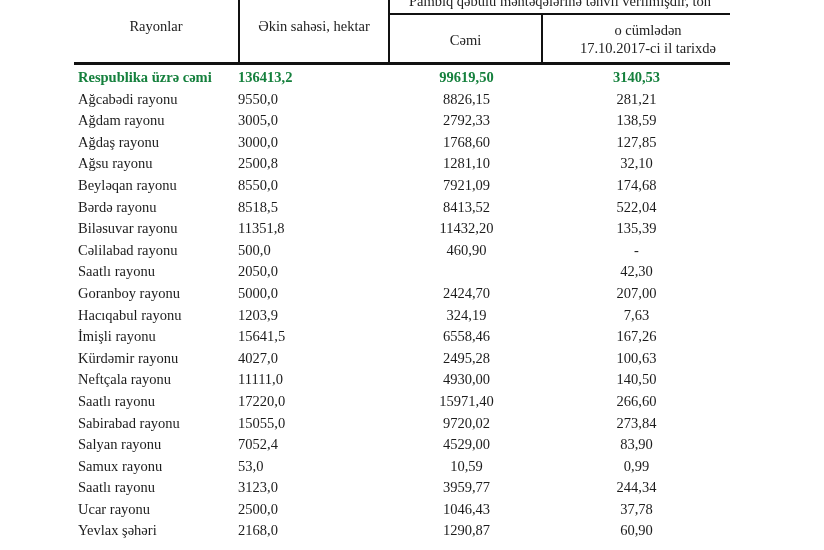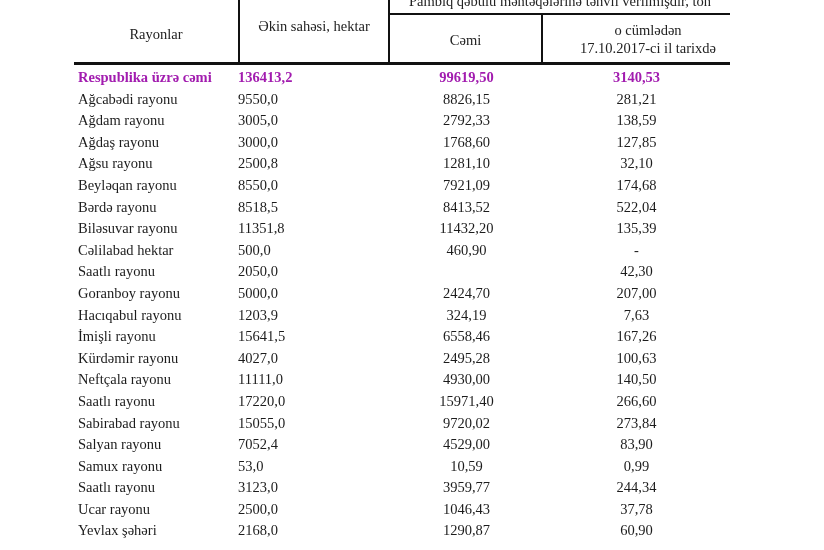--- a/index.html
+++ b/index.html
@@ -77,37 +77,37 @@
       width: 151px;
       text-align: center;
     }
     .row .c-incl {
       left: 544px;
       width: 185px;
       text-align: center;
     }
     .row.total {
       font-weight: bold;
-      color: #a21caf;
+      color: #15803d;
     }
   </style>
 </head>
 <body>
 
 <div class="doc">
 
   <div class="hdr-line" style="left:74px; top:62px; width:656px; height:3px;"></div>
   <div class="hdr-line" style="left:238px; top:0px; width:2px; height:63px;"></div>
   <div class="hdr-line" style="left:388px; top:0px; width:2px; height:63px;"></div>
   <div class="hdr-line" style="left:541px; top:14px; width:2px; height:49px;"></div>
   <div class="hdr-line" style="left:389px; top:13px; width:341px; height:2px;"></div>
 
   <div class="top-group">Pambıq qəbulu məntəqələrinə təhvil verilmişdir, ton</div>
 
-  <div class="hdr-text" style="left:74px; width:164px; top:17px;margin-top:8px;">Rayonlar</div>
+  <div class="hdr-text" style="left:74px; width:164px; top:17px;">Rayonlar</div>
 
   <div class="hdr-text" style="left:390px; width:151px; top:31px;">Cəmi</div>
 
   <div class="hdr-text" style="left:240px; width:148px; top:17px;">Əkin sahəsi, hektar</div>
 
   <div class="hdr-text" style="left:543px; width:186px; top:21px;margin-left:12px;">
     <div>o cümlədən</div>
     <div>17.10.2017-ci il tarixdə</div>
   </div>
 
@@ -155,21 +155,21 @@
       <span class="cell c-total">8413,52</span>
       <span class="cell c-incl">522,04</span>
     </div>
     <div class="row">
       <span class="cell c-name">Biləsuvar rayonu</span>
       <span class="cell c-area">11351,8</span>
       <span class="cell c-total">11432,20</span>
       <span class="cell c-incl">135,39</span>
     </div>
     <div class="row">
-      <span class="cell c-name">Cəlilabad hektar</span>
+      <span class="cell c-name">Cəlilabad rayonu</span>
       <span class="cell c-area">500,0</span>
       <span class="cell c-total">460,90</span>
       <span class="cell c-incl">-</span>
     </div>
     <div class="row">
       <span class="cell c-name">Saatlı rayonu</span>
       <span class="cell c-area">2050,0</span>
       <span class="cell c-incl">42,30</span>
     </div>
     <div class="row">

